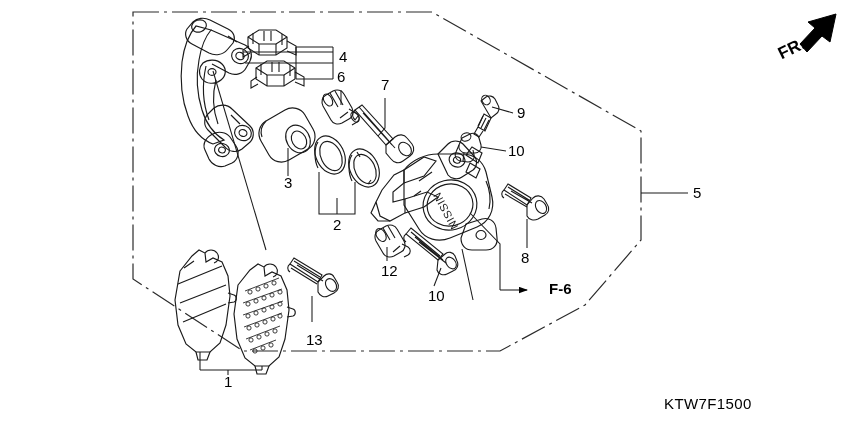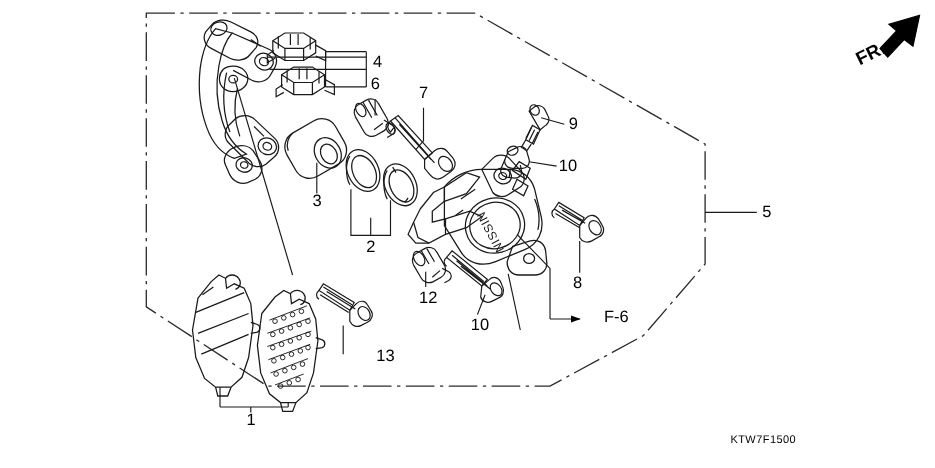--- a/index.html
+++ b/index.html
@@ -2,22 +2,22 @@
 <html><head>
 <meta charset="utf-8">
 <style>
   html,body{margin:0;padding:0;background:#ffffff;}
   body{width:850px;height:425px;overflow:hidden;
        font-family:"Liberation Sans", sans-serif;color:#000;}
   #stage{position:relative;width:850px;height:425px;background:#fff;}
   #stage svg{position:absolute;top:0;left:0;}
   .lbl{position:absolute;font-family:"Liberation Sans",sans-serif;
        font-size:15px;color:#000;line-height:1;white-space:nowrap;}
-  .lbl.bold{font-weight:normal;font-size:15px;text-align:center;}
-  .partno{position:absolute;font-size:10px;letter-spacing:.4px;}
+  .lbl.bold{font-weight:bold;font-size:15px;text-align:center;}
+  .partno{position:absolute;font-size:15px;letter-spacing:.4px;}
   .frtxt{position:absolute;font-weight:bold;font-size:17px;
          transform:rotate(-26deg);transform-origin:0 0;}
 </style>
 </head>
 <body>
 
 <div id="stage">
 
 <svg width="850" height="425" viewBox="0 0 850 425">
   <defs>
@@ -319,21 +319,21 @@
 <div class="lbl" style="left:284px;top:175px;">3</div>
 <div class="lbl" style="left:339px;top:49px;">4</div>
 <div class="lbl" style="left:693px;top:185px;">5</div>
 <div class="lbl" style="left:337px;top:69px;">6</div>
 <div class="lbl" style="left:381px;top:77px;">7</div>
 <div class="lbl" style="left:521px;top:250px;">8</div>
 <div class="lbl" style="left:517px;top:105px;">9</div>
 <div class="lbl" style="left:508px;top:143px;">10</div>
 <div class="lbl" style="left:428px;top:288px;">10</div>
 <div class="lbl" style="left:381px;top:263px;text-align:right;">12</div>
-<div class="lbl" style="left:306px;top:316px;margin-left:36px;">13</div>
+<div class="lbl" style="left:306px;top:332px;">13</div>
 
 <div class="lbl bold" style="left:549px;top:281px;">F-6</div>
 
 <div class="frtxt" style="left:775px;top:46px;">FR.</div>
 
 <div class="partno" style="left:664px;top:395px;">KTW7F1500</div>
 
 </div>
 
 </body></html>

